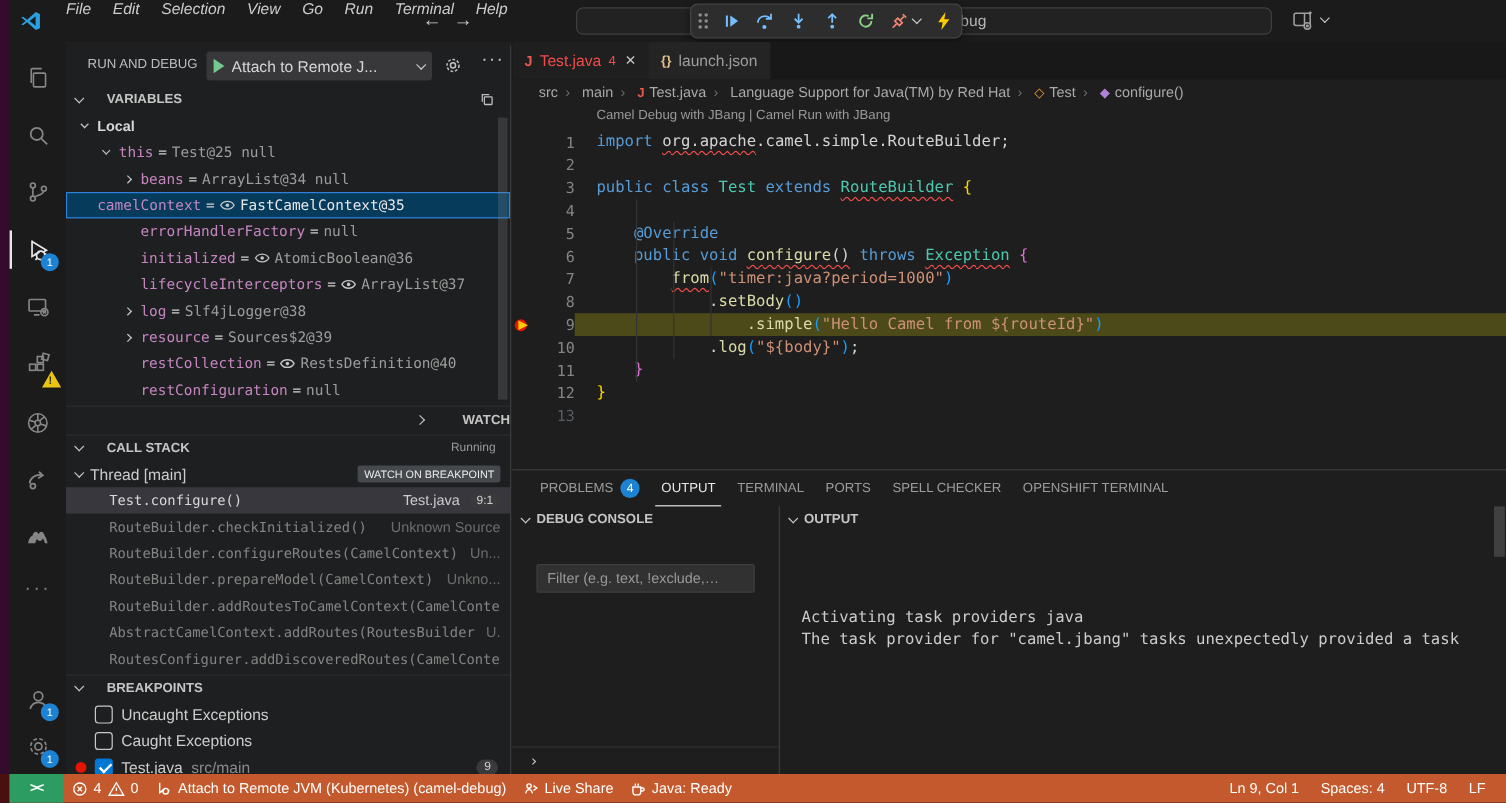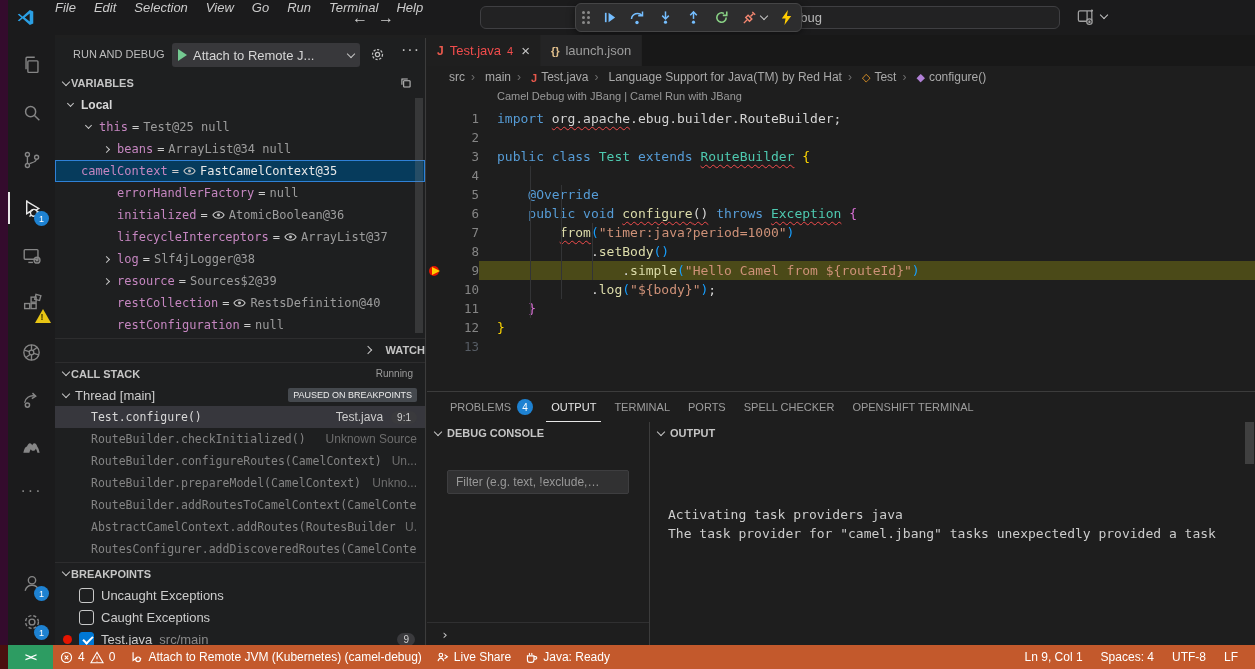--- a/index.html
+++ b/index.html
@@ -46,21 +46,21 @@
   .sb-scroll { position:absolute; right:2px; top:60px; width:8px; height:235px; background:rgba(130,130,130,.25); }
   .sb-header { position:absolute; left:0; top:0; width:100%; height:34px; }
   .sb-title { position:absolute; left:18px; top:10px; font-size:11px; color:#bdbdbd; }
   .launch-select { position:absolute; left:117px; top:5px; width:188px; height:24px; background:#38383b; border-radius:3px;
     display:flex; align-items:center; padding:0 6px; gap:6px; }
   .launch-select .play { width:0; height:0; border-left:9px solid #74c991; border-top:6px solid transparent; border-bottom:6px solid transparent; }
   .launch-label { flex:1; white-space:nowrap; overflow:hidden; color:#d6d6d6; }
   .sb-gear { position:absolute; left:315px; top:9px; color:#c0c0c0; }
   .sb-dots { position:absolute; left:346px; top:3px; color:#c0c0c0; font-size:16px; letter-spacing:1px; }
 
-  .sect-hdr { position:absolute; left:0; width:100%; height:22px; display:flex; align-items:center; gap:2px; padding-left:8px;
+  .sect-hdr { position:absolute; left:0; width:100%; height:22px; display:flex; align-items:center; gap:20px; padding-left:8px;
     font-size:11px; font-weight:bold; color:#c5c5c5; border-top:1px solid #2d2d2e; }
   .sect-hdr .right { margin-left:auto; margin-right:12px; font-weight:normal; }
   .chev { display:inline-block; width:6px; height:6px; border-right:1.4px solid #c5c5c5; border-bottom:1.4px solid #c5c5c5; flex:none; }
   .chev.down { transform:rotate(45deg); margin-top:-3px; }
   .chev.right { transform:rotate(-45deg); }
   .chev.sm { width:5px; height:5px; }
 
   .vars { position:absolute; left:0; top:56px; width:100%; }
   .vrow { height:22px; display:flex; align-items:center; gap:4px; font-family:"DejaVu Sans Mono", monospace; font-size:12px;
     padding-left:8px; white-space:nowrap; overflow:hidden; position:relative; }
@@ -511,21 +511,21 @@
     </div>
 
     <div class="sect-hdr" style="top:300px">
       <span class="chev right"></span>
       <span>WATCH</span>
     </div>
 
     <div class="thread-row">
       <span class="chev down"></span>
       <span>Thread [main]</span>
-      <span class="thread-badge">PAUSED ON BREAKPOINTS</span>
+      <span class="thread-badge">WATCH ON BREAKPOINT</span>
     </div>
 
     <div class="frames">
 
     <div class="frame sel">
           <span class="f-name">Test.configure()</span>
           <span class="f-src">Test.java</span>
           <span class="pill">9:1</span>
         </div>
         <div class="frame">
@@ -630,21 +630,21 @@
         </span>
       </div>
 
     <div class="codelens">Camel Debug with JBang | Camel Run with JBang</div>
 
     <div class="code">
 
     <div class="code-line">
           <span class="gut"></span>
           <span class="ln">1</span>
-          <span class="code-text"><span class="tk kw">import </span><span class="tk pl sq">org.apache</span><span class="tk pl">.ebug.builder.RouteBuilder;</span></span>
+          <span class="code-text"><span class="tk kw">import </span><span class="tk pl sq">org.apache</span><span class="tk pl">.camel.simple.RouteBuilder;</span></span>
         </div>
         <div class="code-line">
           <span class="gut"></span>
           <span class="ln">2</span>
           <span class="code-text"></span>
         </div>
         <div class="code-line">
           <span class="gut"></span>
           <span class="ln">3</span>
           <span class="code-text"><span class="tk kw">public class </span><span class="tk ty">Test</span><span class="tk kw"> extends </span><span class="tk ty sq">RouteBuilder</span><span class="tk pl"> </span><span class="tk b1">{</span></span>

